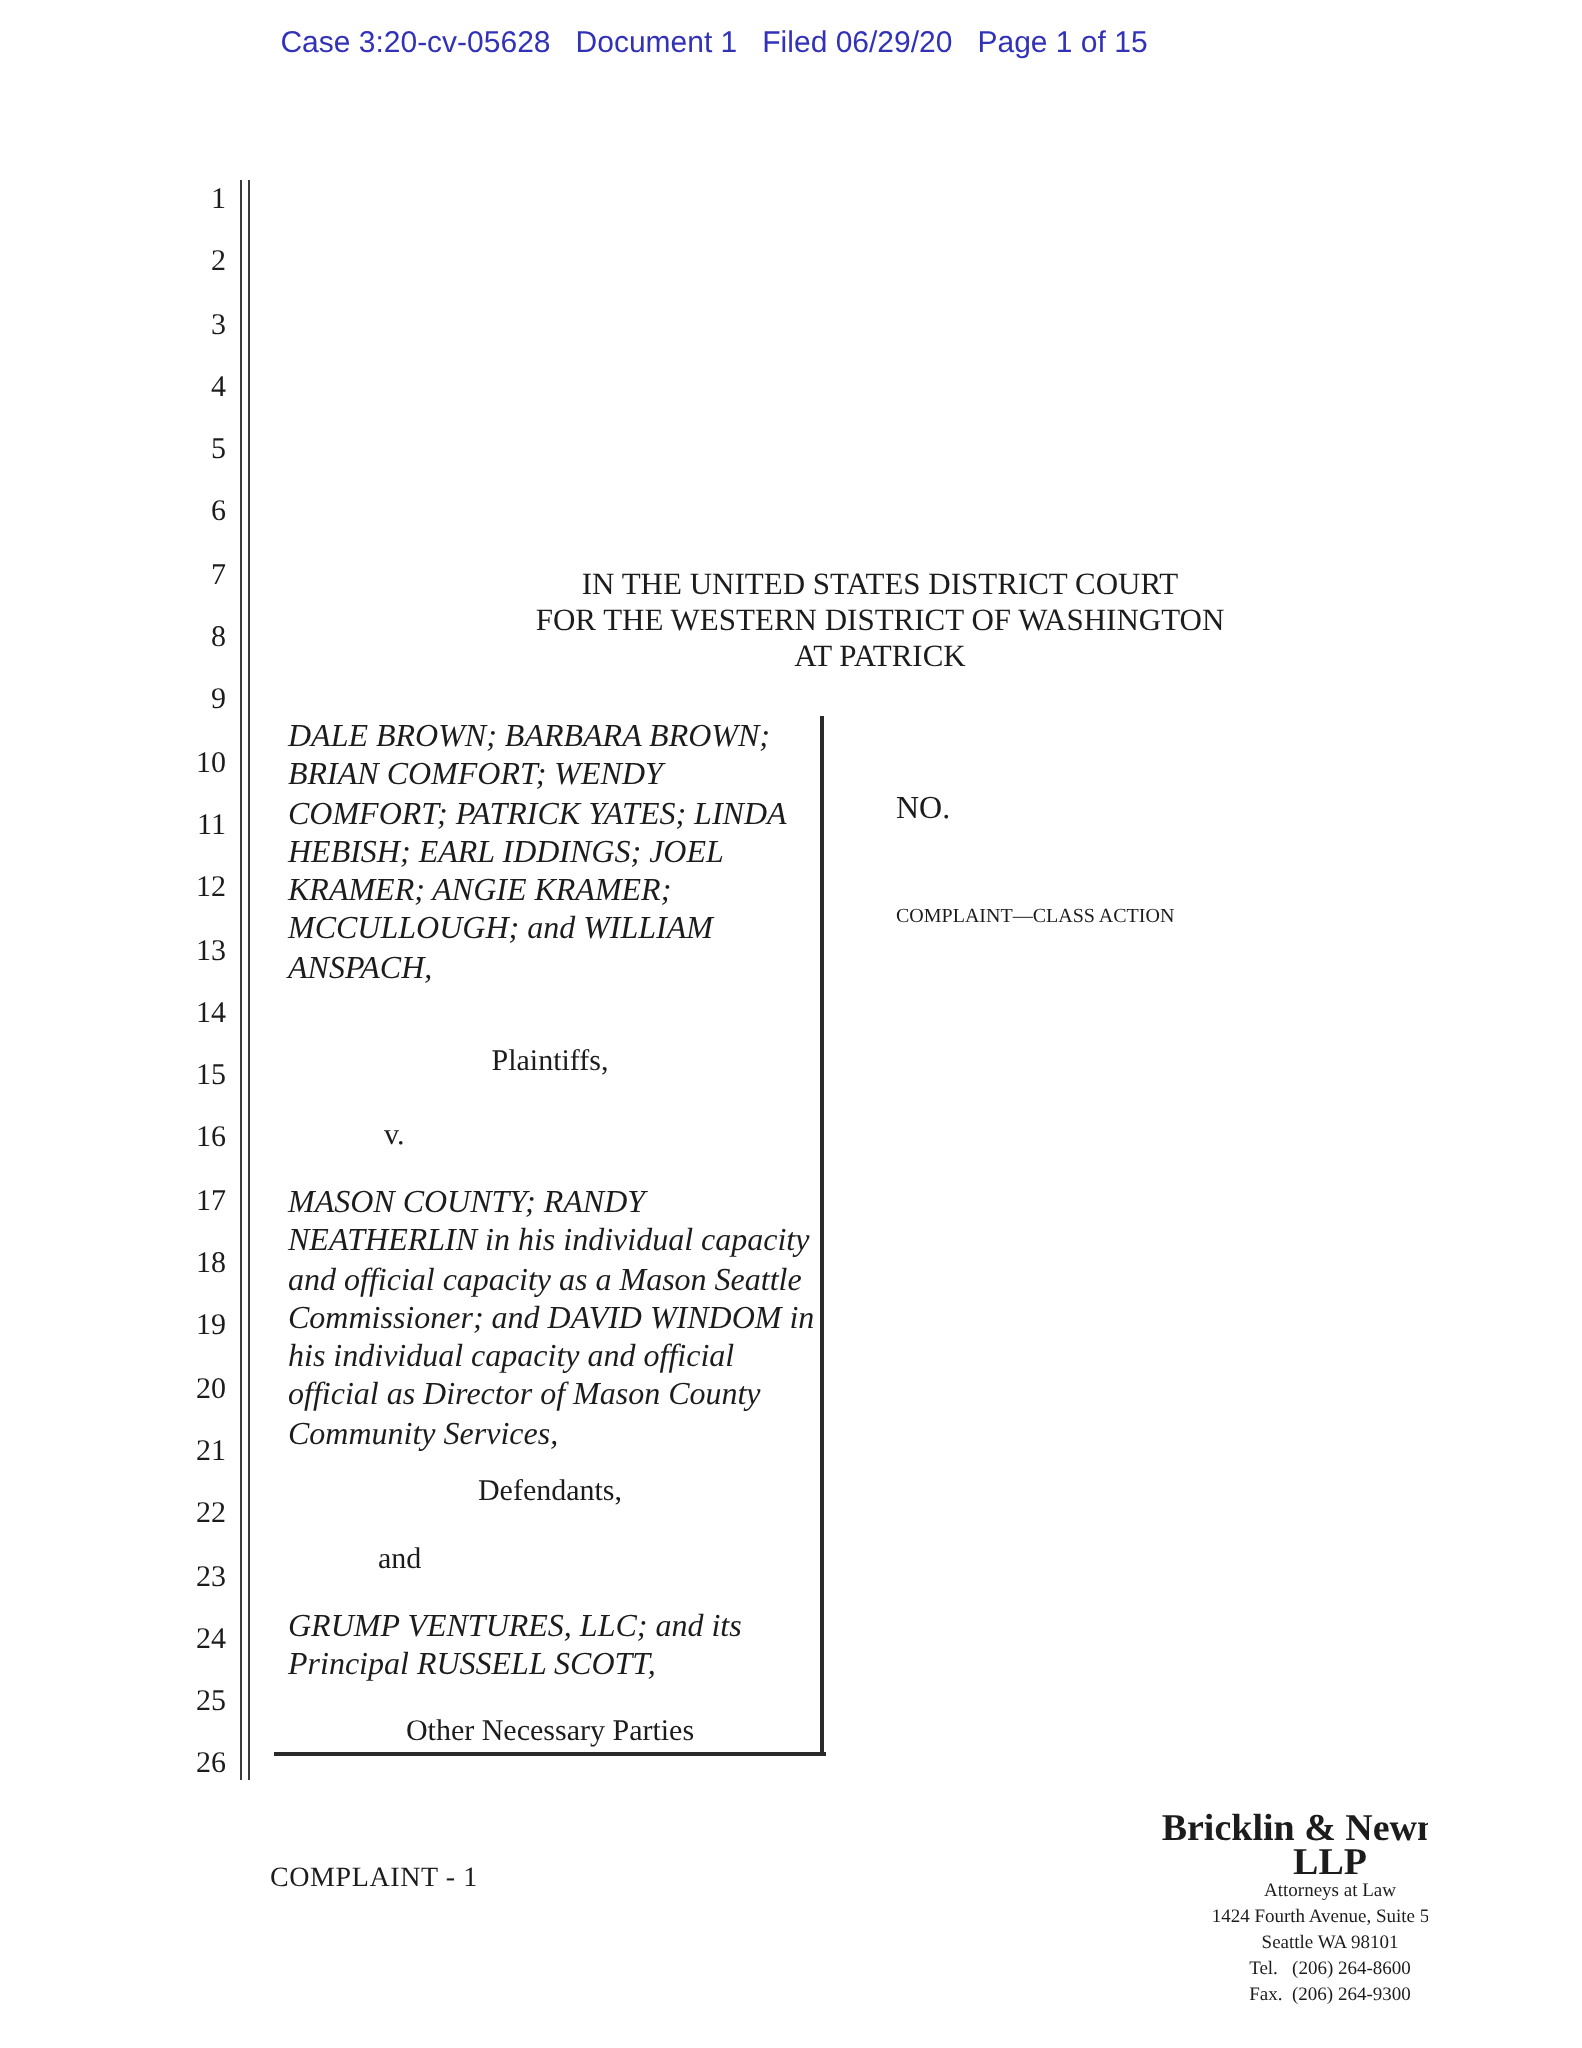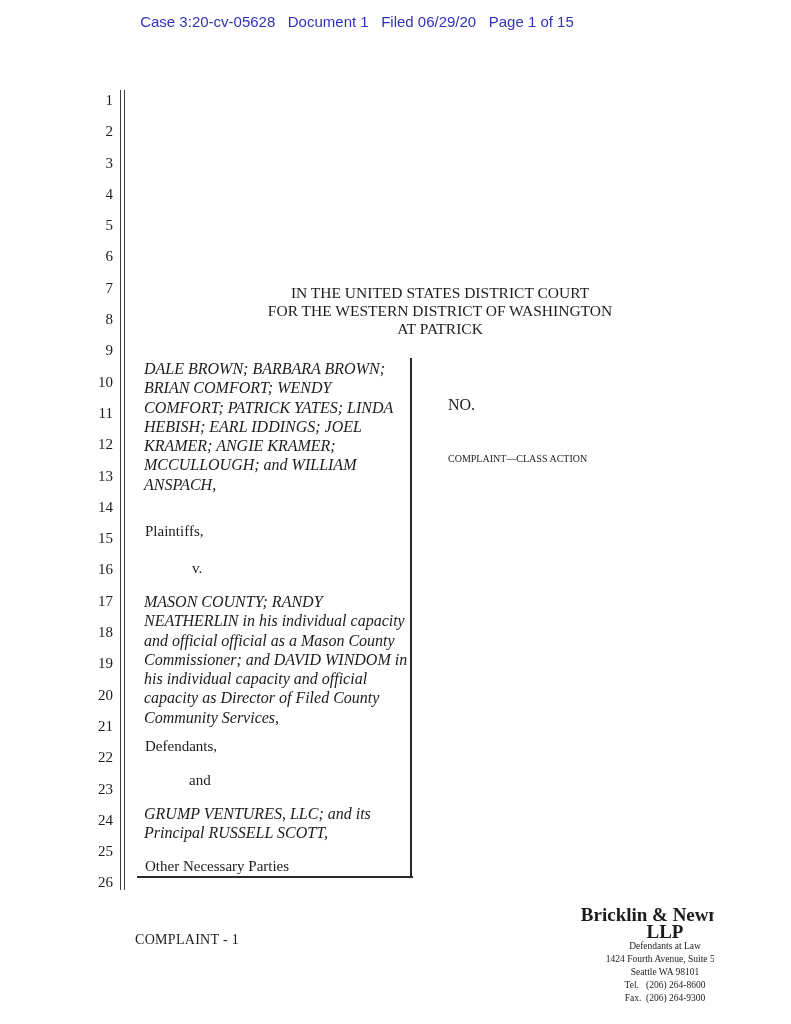--- a/index.html
+++ b/index.html
@@ -56,21 +56,21 @@
     font-size: 15.5px;
     line-height: 18px;
   }
 
   
   .caption-block { position: absolute; left: 144px; width: 266px; font-size: 16px; line-height: 19.3px; font-style: italic; }
   .plaintiffs-block { top: 359px; }
   .defendants-block { top: 592px; }
   .parties-block    { top: 804px; }
 
-  .caption-label { position: absolute; left: 145px; width: 260px; text-align: left; font-size: 15px; }
+  .caption-label { position: absolute; left: 145px; width: 260px; text-align: center; font-size: 15px; }
   .plaintiffs-label { top: 523px; }
   .defendants-label { top: 738px; }
   .parties-label    { top: 858px; }
 
   .versus    { position: absolute; left: 192px; top: 560px; font-size: 15px; }
   .and-label { position: absolute; left: 189px; top: 772px; font-size: 15px; }
 
   
   .caption-vrule {
     position: absolute;
@@ -158,24 +158,24 @@
       <div>MCCULLOUGH; and WILLIAM</div>
       <div>ANSPACH,</div>
     </div>
   <div class="caption-label plaintiffs-label">Plaintiffs,</div>
 
   <div class="versus">v.</div>
 
   <div class="caption-block defendants-block">
       <div>MASON COUNTY; RANDY</div>
       <div>NEATHERLIN in his individual capacity</div>
-      <div>and official official as a Mason County</div>
+      <div>and official capacity as a Mason Seattle</div>
       <div>Commissioner; and DAVID WINDOM in</div>
       <div>his individual capacity and official</div>
-      <div>capacity as Director of Filed County</div>
+      <div>official as Director of Mason County</div>
       <div>Community Services,</div>
     </div>
   <div class="caption-label defendants-label">Defendants,</div>
 
   <div class="and-label">and</div>
 
   <div class="caption-block parties-block">
       <div>GRUMP VENTURES, LLC; and its</div>
       <div>Principal RUSSELL SCOTT,</div>
     </div>
@@ -184,20 +184,20 @@
   <div class="caption-vrule"></div>
   <div class="caption-hrule"></div>
 
   <div class="case-no">NO.</div>
   <div class="case-title">COMPLAINT—CLASS ACTION</div>
 
   <div class="footer-page-label">COMPLAINT - 1</div>
 
   <div class="firm">
     <div class="firm-name">Bricklin &amp; Newman, LLP</div>
-    <div class="firm-line">Defendants at Law</div>
+    <div class="firm-line">Attorneys at Law</div>
     <div class="firm-line">1424 Fourth Avenue, Suite 500</div>
     <div class="firm-line">Seattle WA 98101</div>
     <div class="firm-line">Tel.   (206) 264-8600</div>
     <div class="firm-line">Fax.  (206) 264-9300</div>
   </div>
 
 </div>
 
 </body></html>

